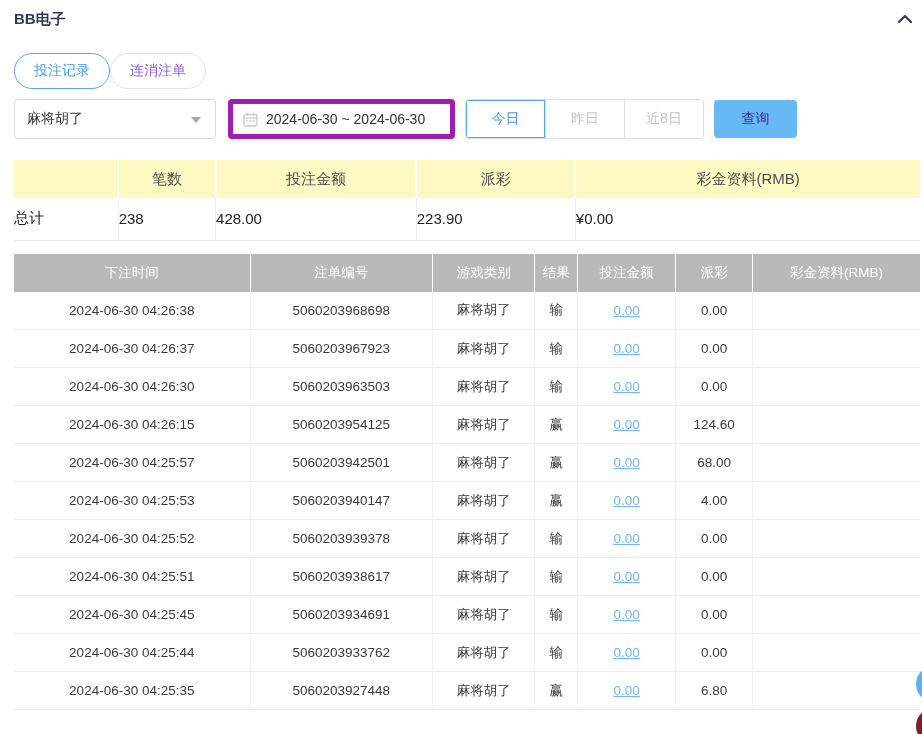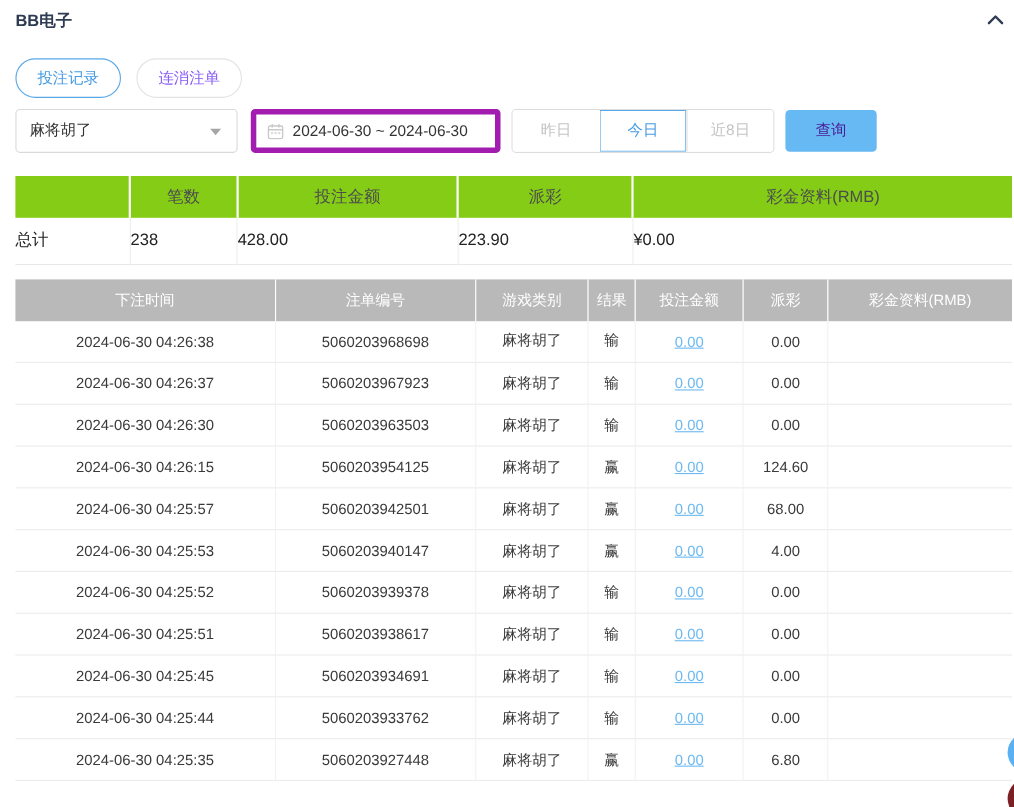--- a/index.html
+++ b/index.html
@@ -6,21 +6,21 @@
   html,body { width:922px; height:734px; overflow:hidden; background:#fff;
     font-family:"Liberation Sans","DejaVu Sans",sans-serif; }
   .wrap { position:relative; width:922px; height:734px; padding:8px 2px 0 14px; }
 
   
   .panel-head { display:flex; justify-content:space-between; align-items:center; height:22px; }
   .panel-title { font-size:15px; font-weight:bold; color:#2f3b52; }
   .collapse-btn { width:30px; height:22px; display:flex; align-items:center; justify-content:center; cursor:pointer; }
 
   
-  .tabs { margin-top:23px; display:flex; gap:14px; }
+  .tabs { margin-top:23px; display:flex; }
   .tab-pill { height:36px; padding:0 19px; border-radius:18px; background:#fff;
     font-size:14px; display:flex; align-items:center; cursor:pointer; }
   .tab-pill.active { border:1px solid #58a8e8; color:#459ae3; }
   .tab-pill.inactive { border:1px solid #e3e3e3; color:#8b5cf6; }
 
   
   .filters { margin-top:10px; display:flex; align-items:center; }
   .select-box { width:202px; height:40px; border:1px solid #d9d9d9; border-radius:4px;
     display:flex; align-items:center; padding:0 12px; font-size:14px; color:#333; cursor:pointer; position:relative; }
   .select-caret { position:absolute; right:14px; top:17px; width:0; height:0;
@@ -32,21 +32,21 @@
   .range-btn { width:79px; height:100%; background:#fff; font-size:14px; display:flex;
     align-items:center; justify-content:center; cursor:pointer; color:#c4c4c4; border-left:1px solid #ddd; }
   .range-btn:first-child { border-left:none; }
   .range-btn.active { color:#459ae3; box-shadow: inset 0 0 0 1px #58a8e8; border-left:none; }
   .search-btn { margin-left:10px; width:83px; height:38px; background:#66b9f2; color:#4c1d95;
     font-size:14px; border:none; border-radius:4px; cursor:pointer; }
 
   
   table { border-collapse:collapse; table-layout:fixed; width:100%; }
   .summary { margin-top:21px; font-size:15px; }
-  .summary thead th { height:38px; background:#84cc16; color:#4d4d4d; font-weight:normal;
+  .summary thead th { height:38px; background:#fef9c3; color:#4d4d4d; font-weight:normal;
     text-align:center; border-right:2px solid #fff; }
   .summary thead th:last-child { border-right:none; }
   .summary tbody td { height:42px; text-align:left; color:#222;
     border-bottom:1px solid #e8e8e8; border-right:1px solid #eee; }
   .summary tbody td:last-child { border-right:none; }
 
   
   .bets { margin-top:13px; font-size:13.5px; }
   .bets thead th { height:38px; background:#b9b9b9; color:#fff; font-weight:normal;
     text-align:center; border-right:1px solid #fff; }
@@ -99,22 +99,22 @@
             <line x1="4.5" y1="0.8" x2="4.5" y2="3.8" stroke="#c9c9c9" stroke-width="1.3"></line>
             <line x1="10.5" y1="0.8" x2="10.5" y2="3.8" stroke="#c9c9c9" stroke-width="1.3"></line>
             <rect x="3.4" y="8" width="2" height="2" fill="#dcdcdc"></rect>
             <rect x="6.6" y="8" width="2" height="2" fill="#dcdcdc"></rect>
             <rect x="9.8" y="8" width="2" height="2" fill="#dcdcdc"></rect>
           </svg>
       </span>
       <span>2024-06-30 ~ 2024-06-30</span>
     </div>
     <div class="range-group">
+      <div class="range-btn active">今日</div>
       <div class="range-btn">昨日</div>
-      <div class="range-btn active">今日</div>
       <div class="range-btn">近8日</div>
     </div>
     <button class="search-btn">查询</button>
   </div>
 
   <table class="summary">
     <colgroup>
         <col style="width:11.5%">
         <col style="width:10.75%">
         <col style="width:22.15%">

